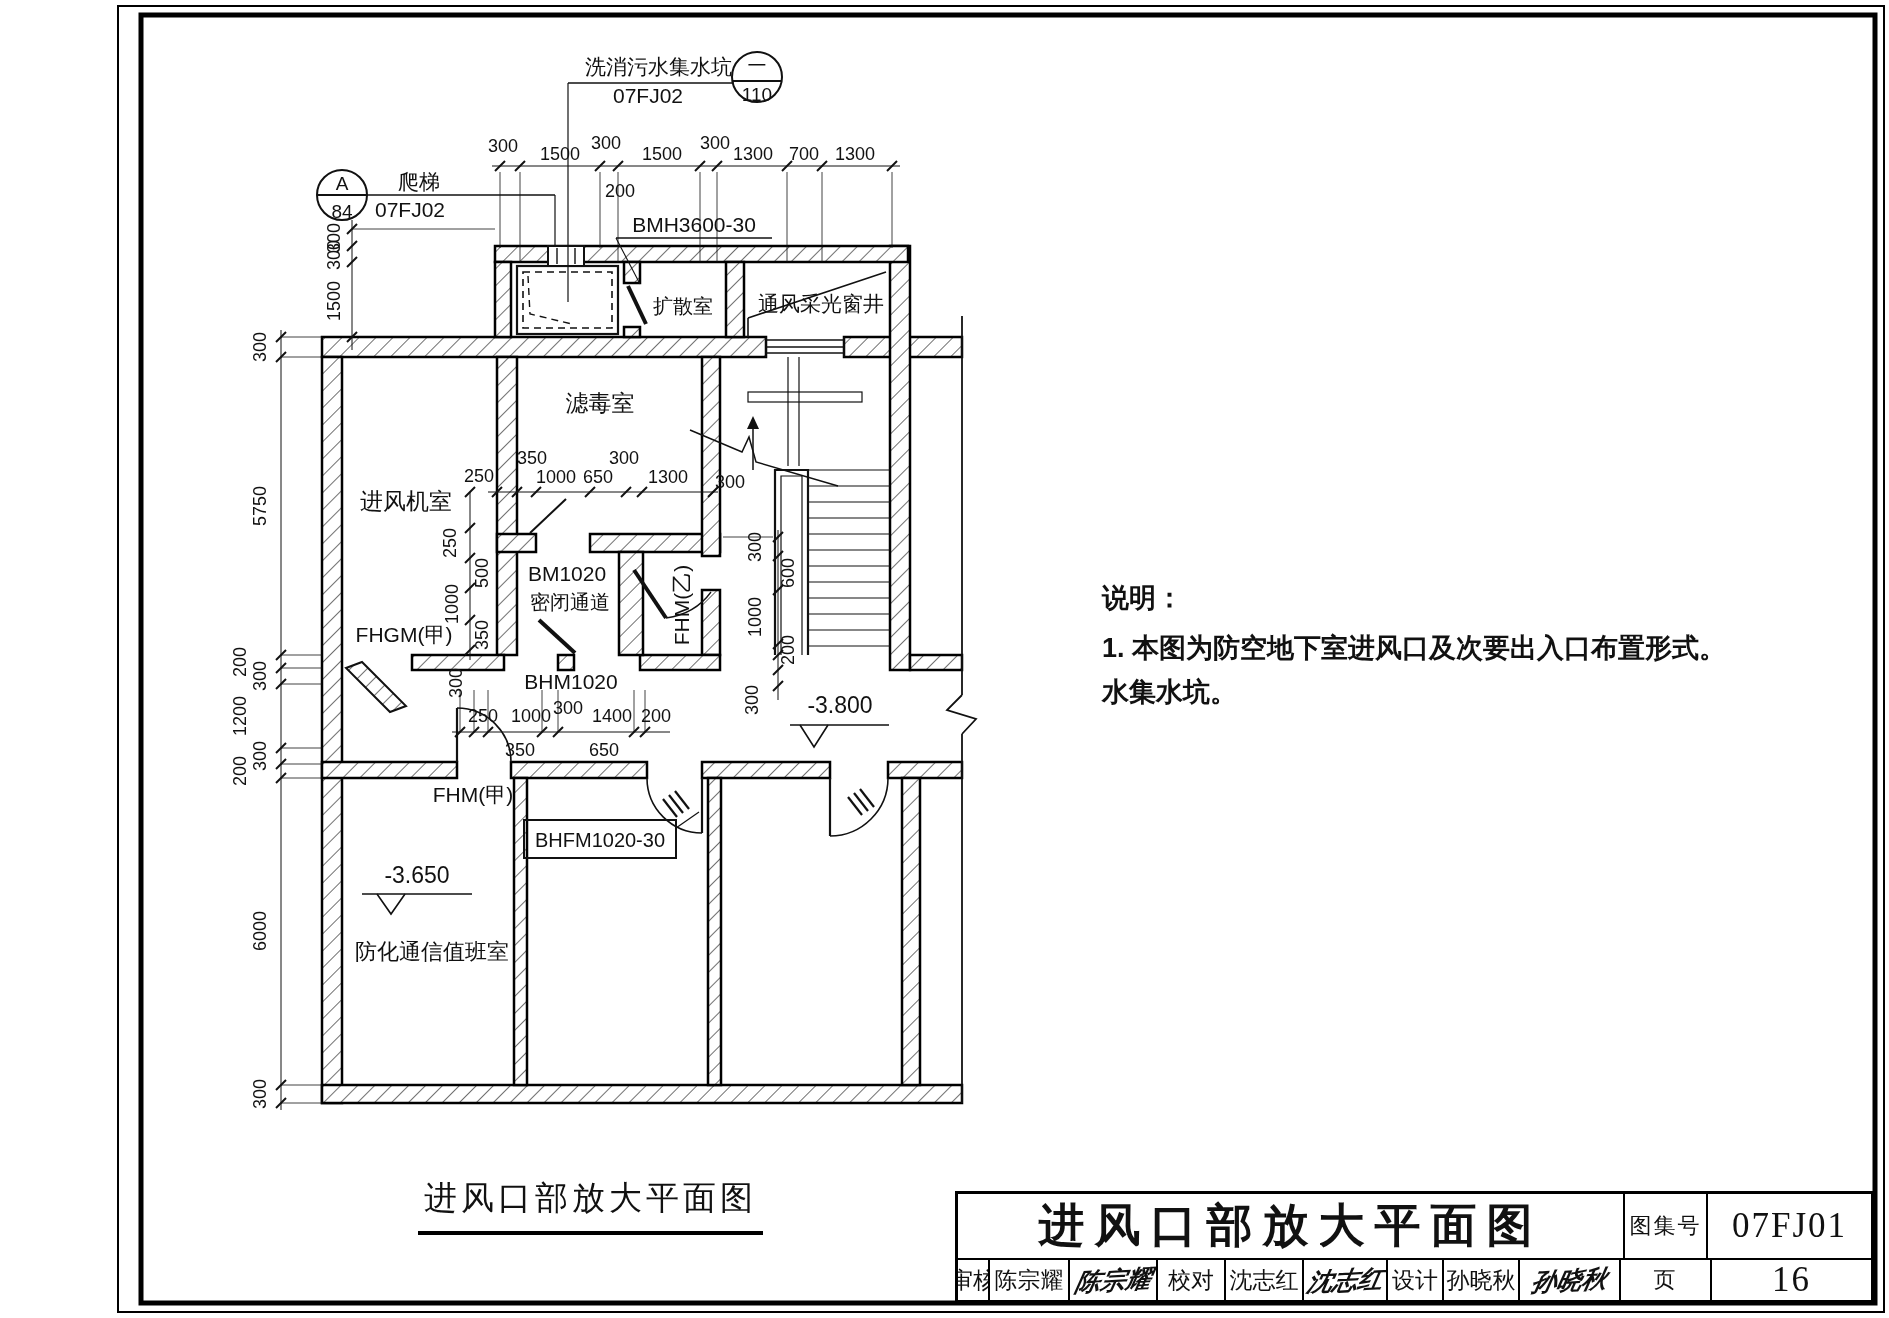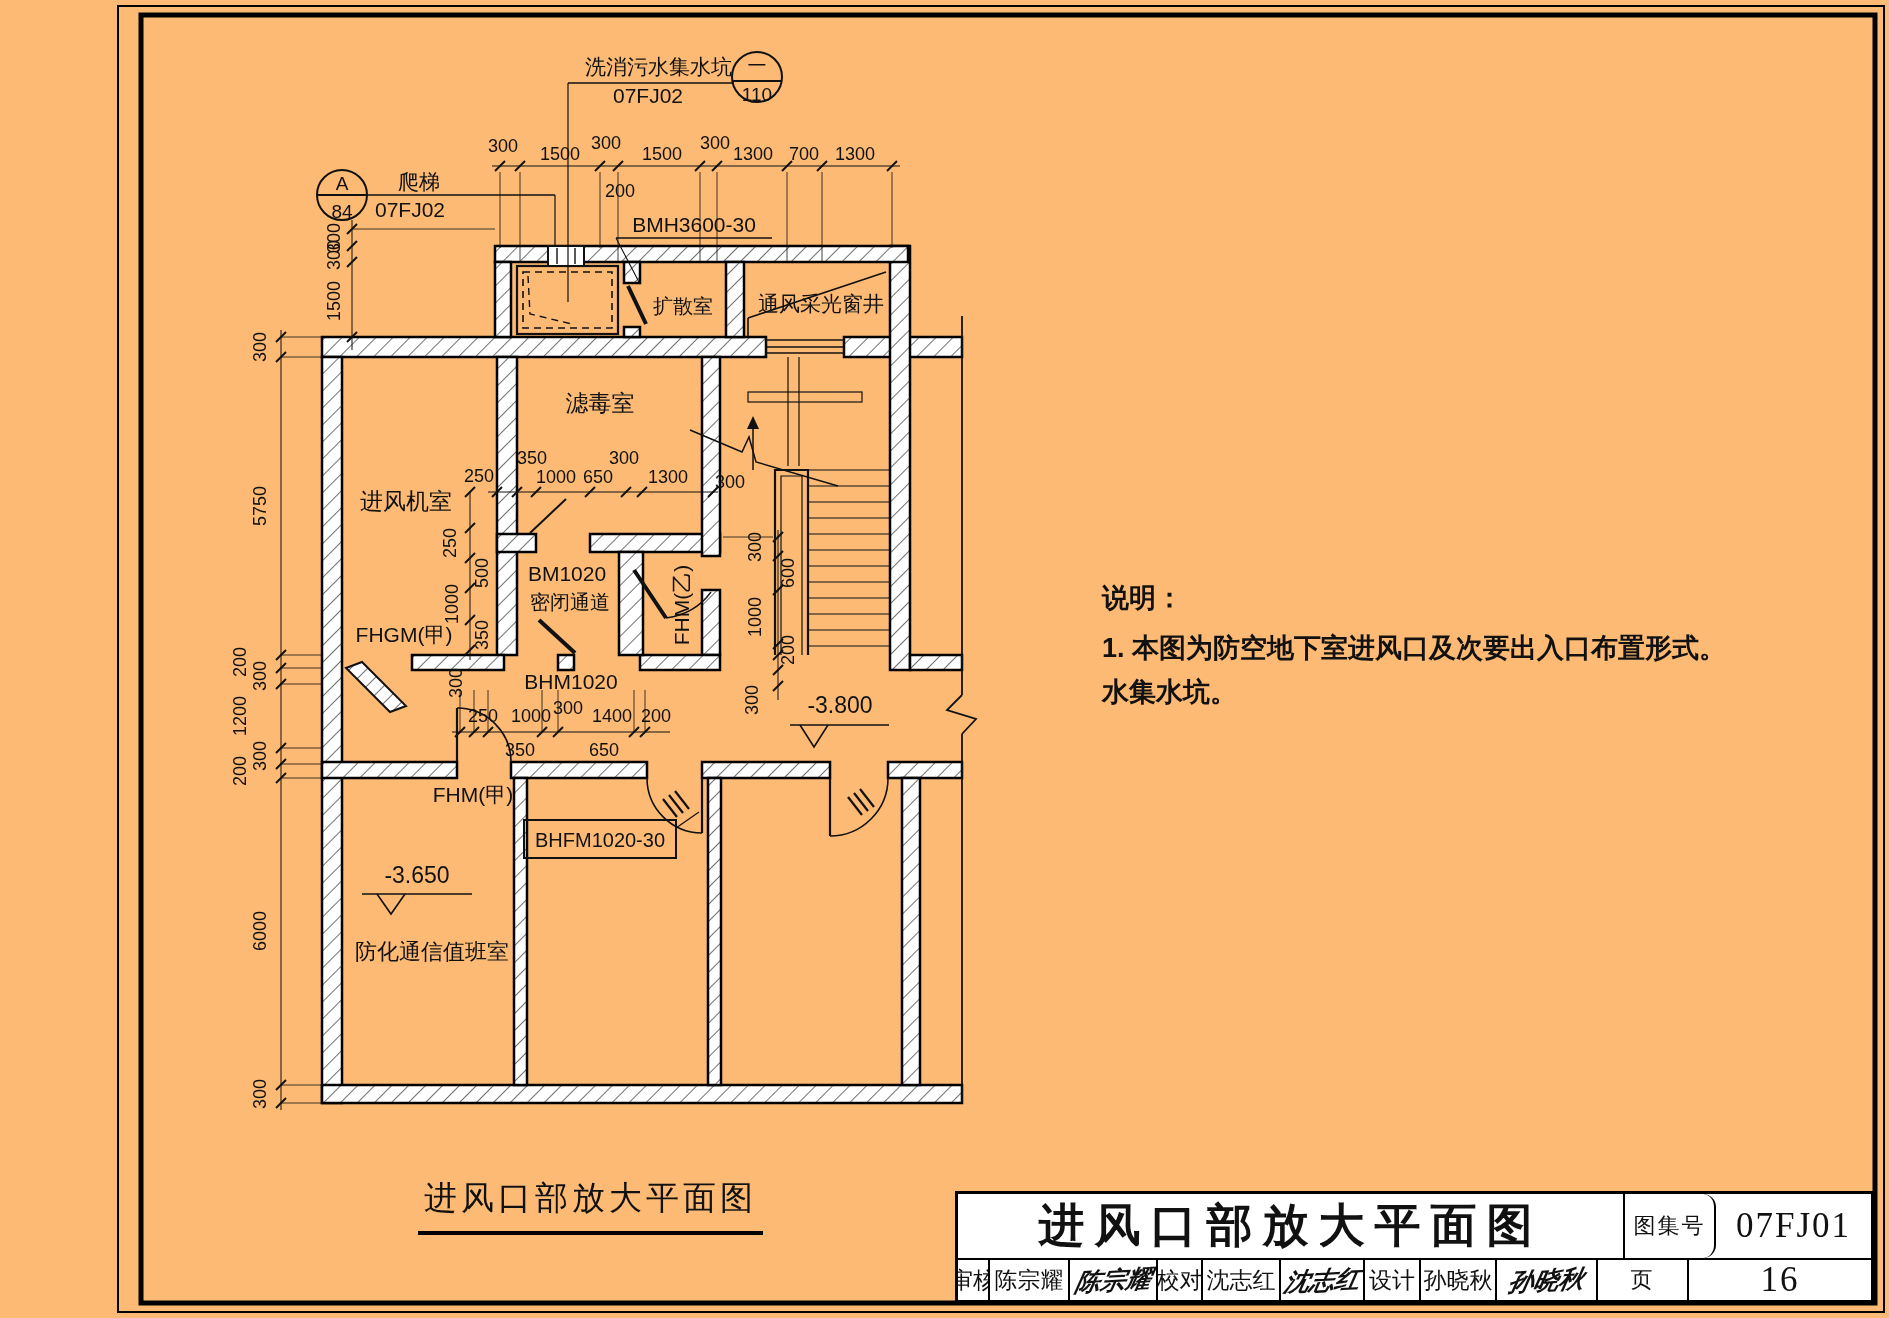--- a/index.html
+++ b/index.html
@@ -1,16 +1,16 @@
 <!DOCTYPE html>
 <html><head>
 <meta charset="utf-8">
 <style>
   html,body{margin:0;padding:0;background:#e8e8e8;}
-  .page{position:relative;width:1889px;height:1318px;background:#fdba74;overflow:hidden;
+  .page{position:relative;width:1889px;height:1318px;background:#ffffff;overflow:hidden;
         font-family:"Liberation Sans",sans-serif;color:#111;}
   .page svg{position:absolute;left:0;top:0;}
   svg text{font-family:"Liberation Sans",sans-serif;fill:#111;}
   .notes{position:absolute;left:1102px;top:576px;width:690px;font-size:27px;line-height:44px;color:#111;font-weight:bold;}
   .notes .nh{margin-bottom:6px;}
   .caption{position:absolute;left:418px;top:1176px;font-size:33px;letter-spacing:4px;
            border-bottom:4px solid #000;padding:0 6px 10px 6px;color:#111;}
   .tblock{position:absolute;left:955px;top:1191px;width:919px;height:112px;
           border:3px solid #000;box-sizing:border-box;display:flex;flex-direction:column;background:#fff;}
   .trow1{display:flex;height:68px;border-bottom:2px solid #000;}
@@ -392,30 +392,30 @@
   <div class="nh">说明：</div>
   <div>1.  本图为防空地下室进风口及次要出入口布置形式。</div>
   <div>水集水坑。</div>
 </div>
 
 <div class="caption">进风口部放大平面图</div>
 
 <div class="tblock">
   <div class="trow1">
     <div class="tcell ttitle" style="width:667px;">进风口部放大平面图</div>
-    <div class="tcell tlabel" style="width:91px;border-radius:13px;">图集号</div>
+    <div class="tcell tlabel" style="width:83px;">图集号</div>
     <div class="tcell tno" style="flex:1;">07FJ01</div>
   </div>
   <div class="trow2">
     <div class="tcell tname" style="width:32px;">审核</div>
     <div class="tcell tname" style="width:80px;">陈宗耀</div>
     <div class="tcell" style="width:88px;">
           <span class="sig">陈宗耀</span>
         </div>
-    <div class="tcell tname" style="width:45px;">校对</div>
+    <div class="tcell tname" style="width:68px;">校对</div>
     <div class="tcell tname" style="width:78px;">沈志红</div>
     <div class="tcell" style="width:84px;">
           <span class="sig">沈志红</span>
         </div>
     <div class="tcell tname" style="width:56px;">设计</div>
     <div class="tcell tname" style="width:76px;">孙晓秋</div>
     <div class="tcell" style="width:101px;">
           <span class="sig">孙晓秋</span>
         </div>
     <div class="tcell tlabel" style="width:91px;">页</div>

